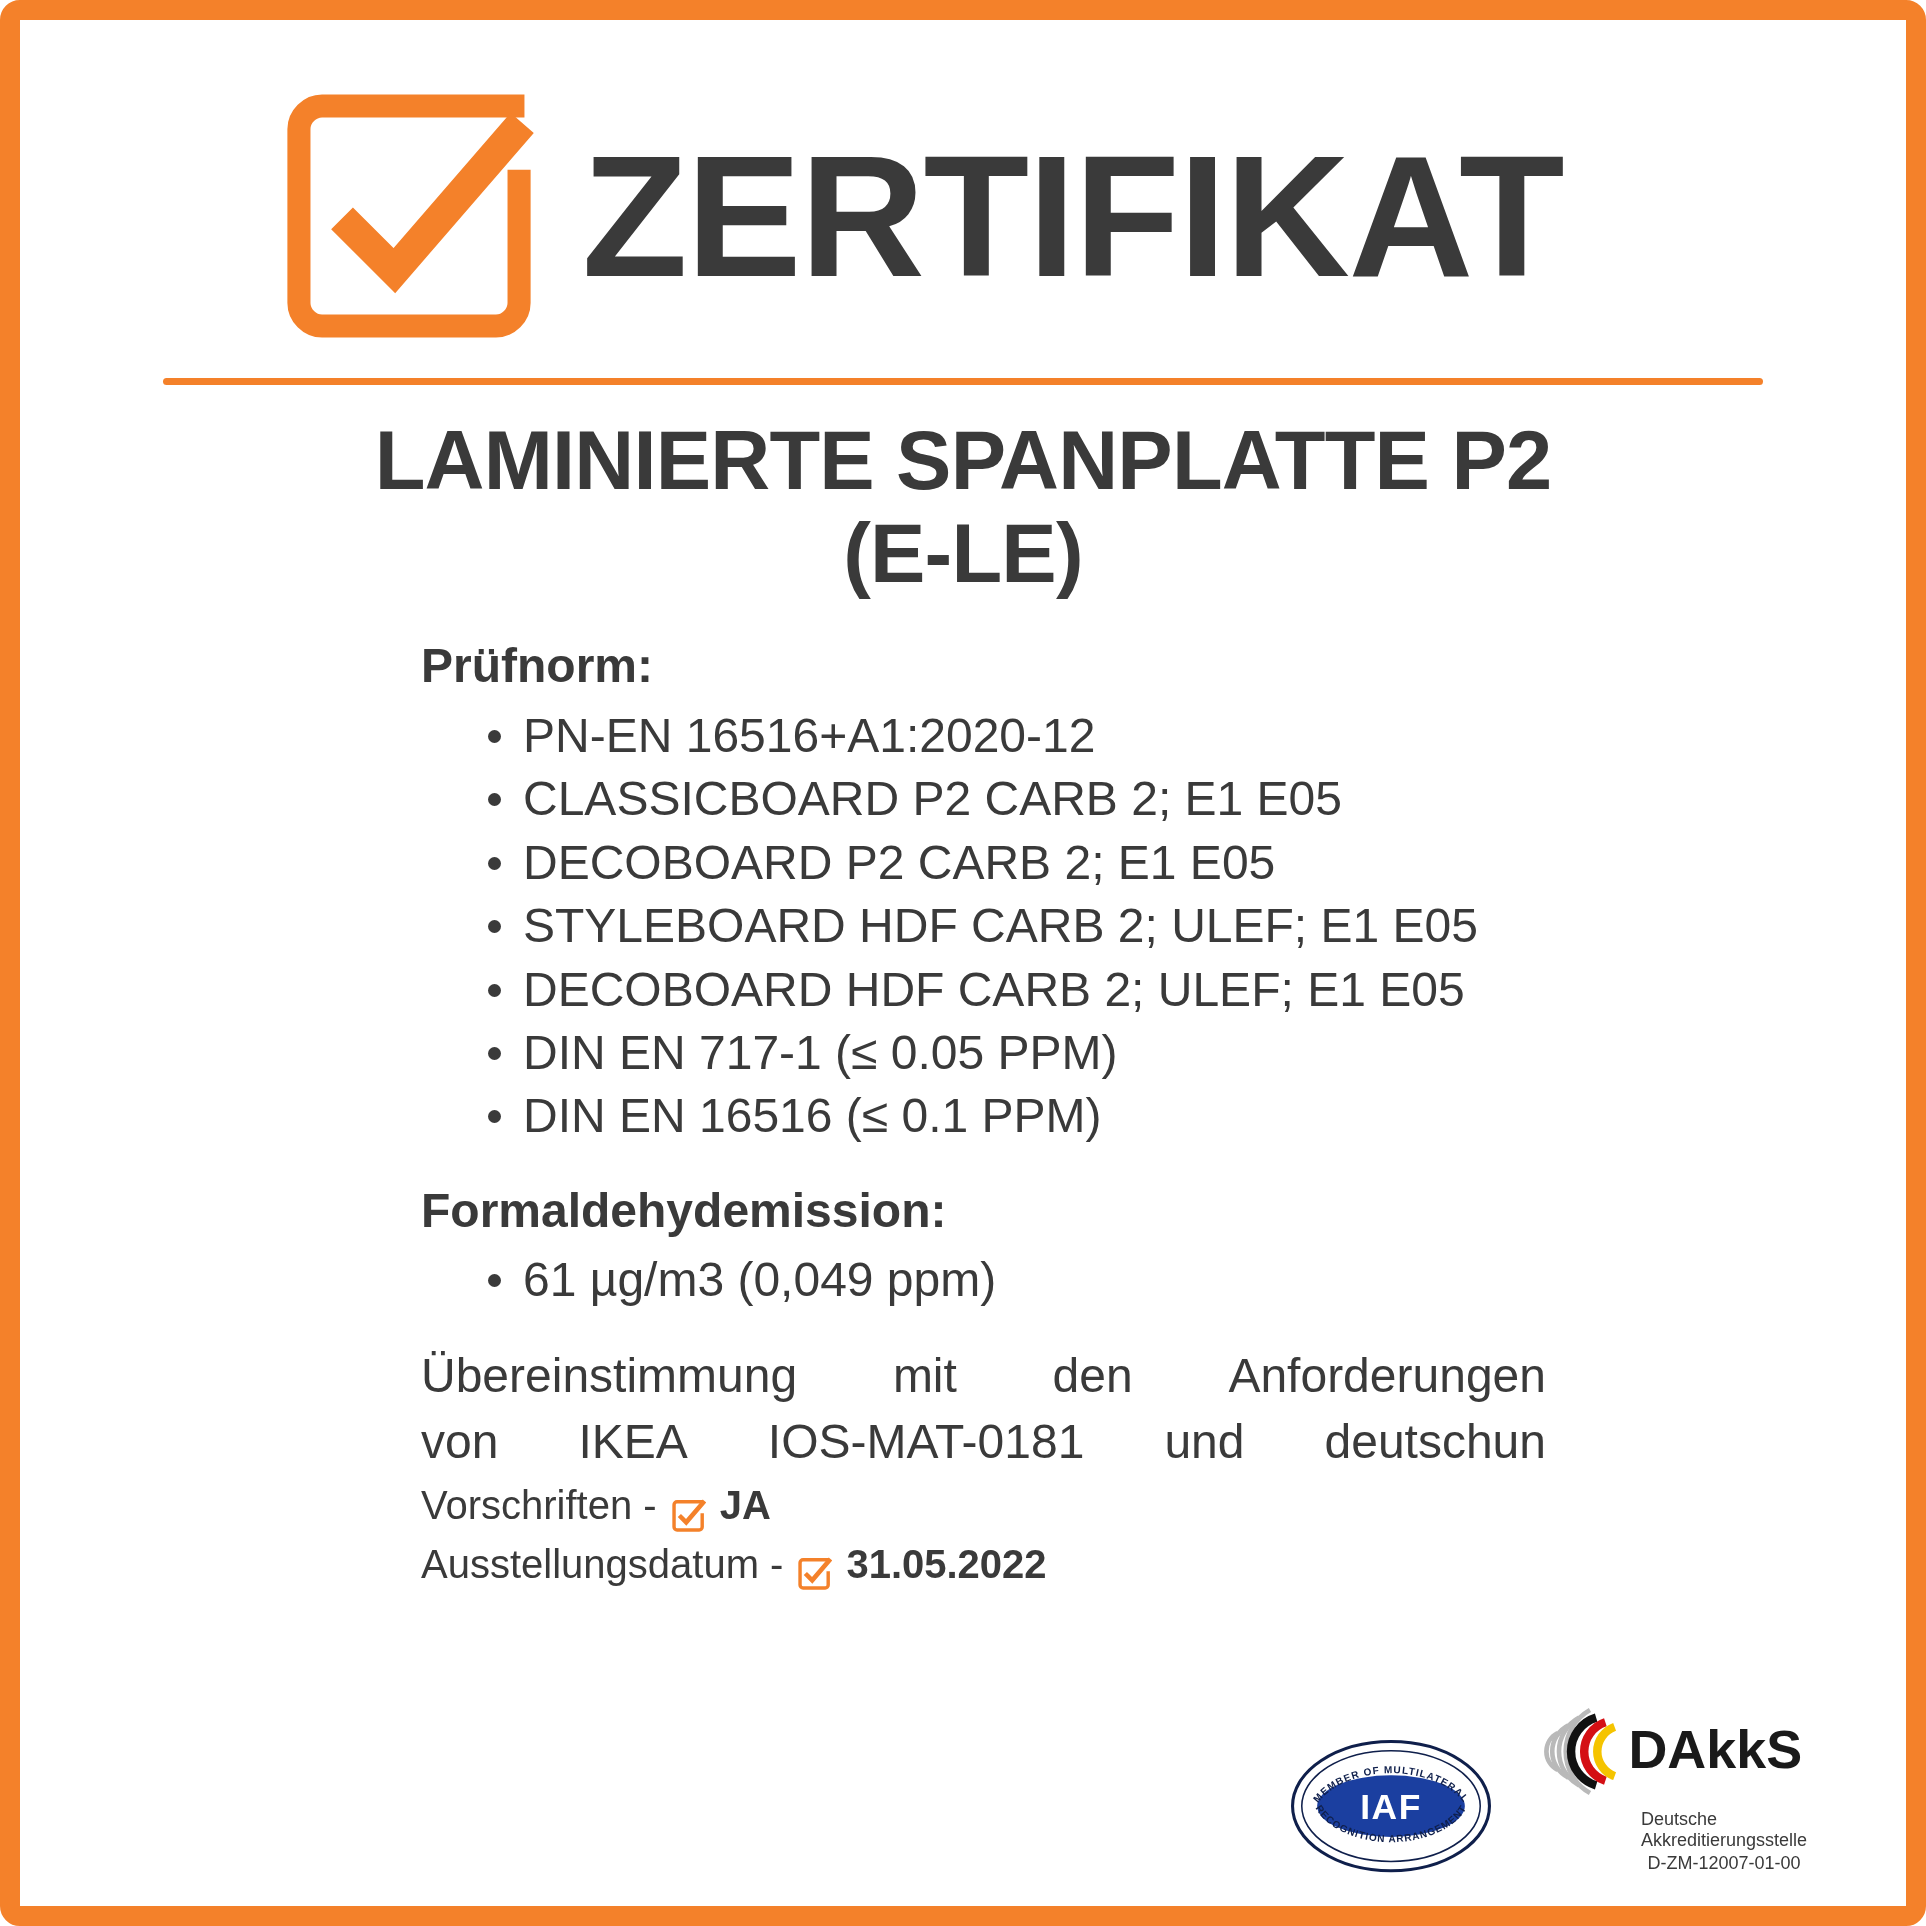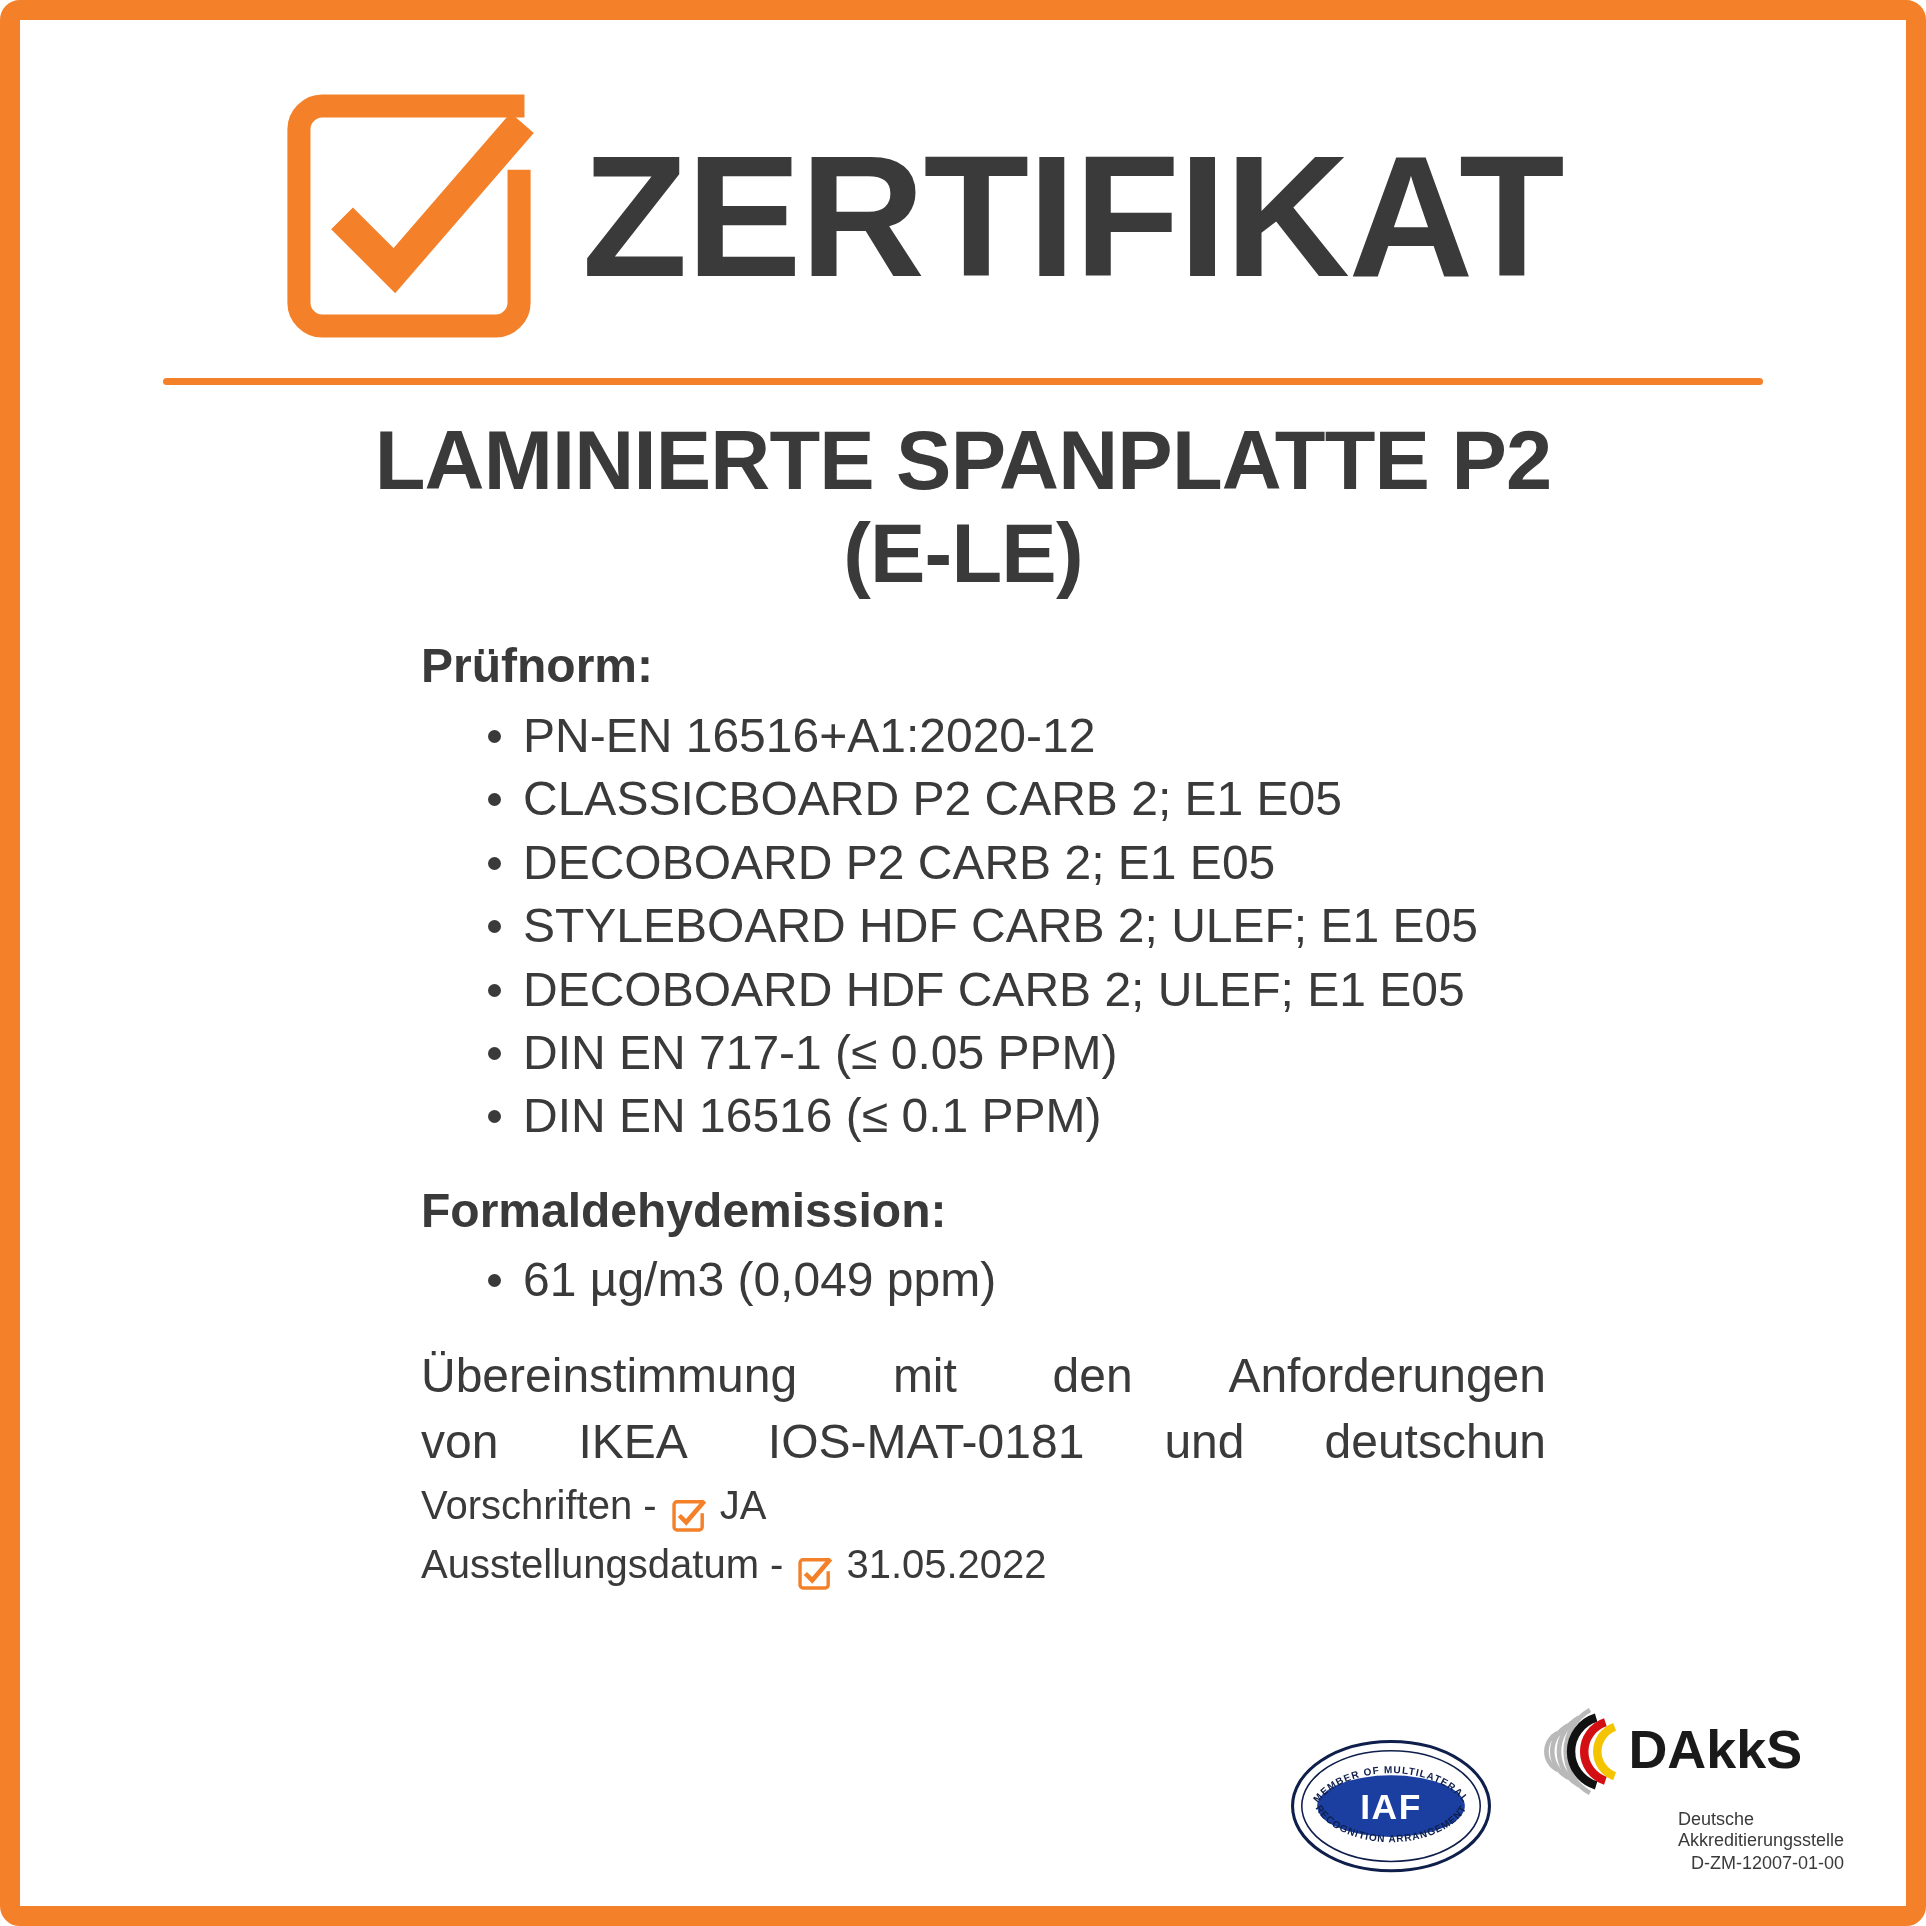--- a/index.html
+++ b/index.html
@@ -120,21 +120,21 @@
   }
   .answer-line {
     font-size: 40px;
     line-height: 1.38;
     color: #3a3a3a;
     display: flex;
     align-items: center;
     gap: 14px;
     margin-top: 3.1px;
   }
-  .answer-line .bold { font-weight: 400; }
+  .answer-line .bold { font-weight: 700; }
   .mini-check {
     display: inline-block;
     width: 35px;
     height: 35px;
     flex: 0 0 auto;
     position: relative;
     top: 3.1px;
   }
   
   .logos {
@@ -142,21 +142,21 @@
     right: 62px;
     bottom: 32px;
     display: flex;
     align-items: flex-end;
     gap: 21.6px;
   }
   .iaf-logo { width: 200px; height: 135px; }
   .dakks-block {
     display: flex;
     flex-direction: column;
-    align-items: flex-end;
+    align-items: center;
   }
   .dakks-logo { width: 331px; height: 99px; }
   .dakks-text {
     font-size: 18px;
     line-height: 1.18;
     color: #3a3a3a;
     margin-top: 8px;
     padding-left: 91px;
   }
   .dakks-code {

